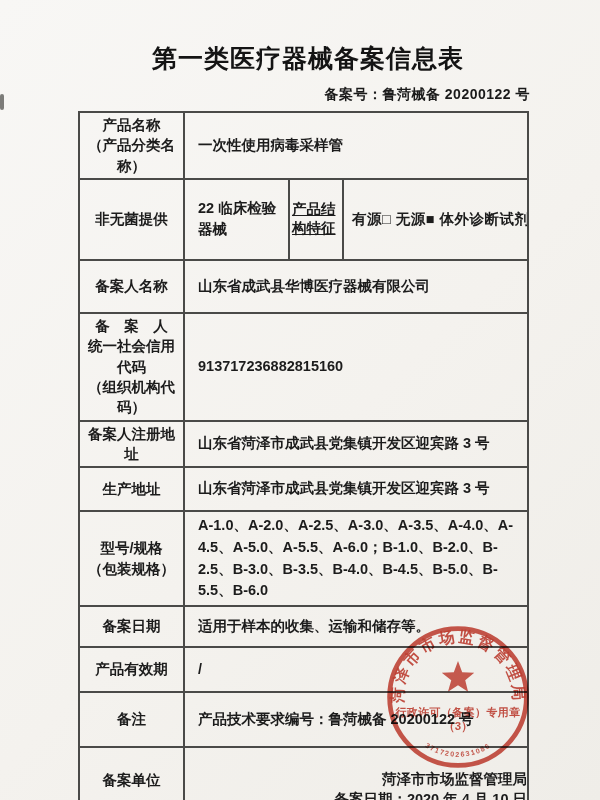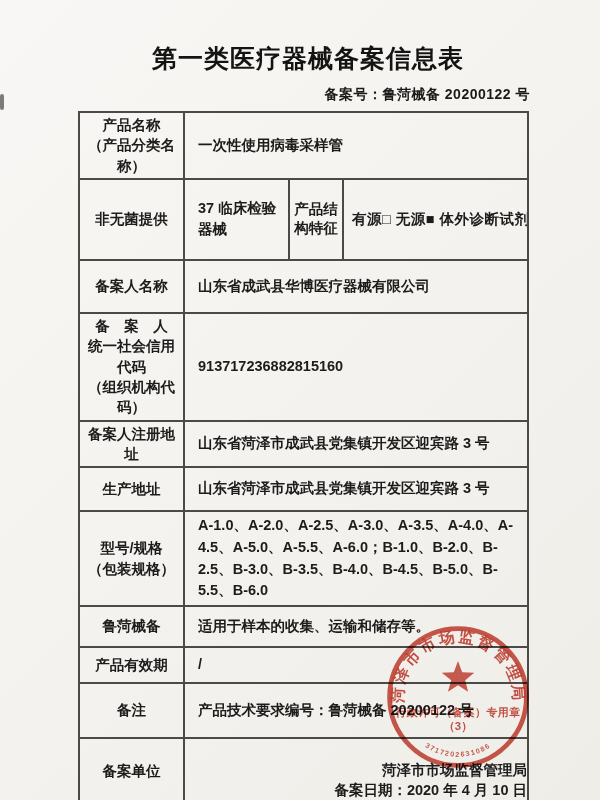--- a/index.html
+++ b/index.html
@@ -35,30 +35,30 @@
     text-align:center;vertical-align:middle;
     white-space:pre-line;line-height:1.4;padding:2px 3px;
     font-weight:700;
     border-radius:18px;
   }
   td.val{
     text-align:left;vertical-align:middle;
     padding:3px 8px 3px 13px;line-height:1.5;border-radius:7px;
   }
   td.struct-lbl{
-    text-align:center;vertical-align:middle;white-space:pre-line;
-    line-height:1.35;font-weight:700;padding:20px 2px;
+    vertical-align:middle;white-space:pre-line;
+    line-height:1.35;font-weight:700;padding:20px 2px;text-decoration:underline;
   }
   td.chk-val{
     font-size:13.4px;white-space:nowrap;padding:3px 2px 3px 8px;
     letter-spacing:.5px;vertical-align:middle;
   }
   tr.r1{height:46px}tr.r2{height:38px}tr.r3{height:53px}tr.r4{height:60px}
   tr.r5{height:35px}tr.r6{height:44px}tr.r7{height:95px}tr.r8{height:62px}
-  tr.r9{height:41px}tr.r10{height:36px}tr.r11{height:55px}tr.r12{height:66px}
+  tr.r9{height:41px}tr.r10{height:45px}tr.r11{height:55px}tr.r12{height:66px}
   td.filing-cell{vertical-align:bottom;text-align:right;padding:2px 0 3px 4px;}
   .filing-line{line-height:1.35;font-weight:700;}
   .stamp{
     position:absolute;left:382px;top:621px;width:152px;height:152px;
     mix-blend-mode:multiply;opacity:.9;pointer-events:none;
   }
   .stamp svg{display:block;width:152px;height:152px;}
   .edge-smudge{
     position:absolute;left:0;top:94px;width:4px;height:16px;
     background:#3a3a38;border-radius:2px;opacity:.65;
@@ -82,21 +82,21 @@
         <col style="width:185px">
     </colgroup>
     <tbody>
       <tr class="r1">
         <td class="lbl">产品名称
 （产品分类名称）</td>
         <td class="val" colspan="3">一次性使用病毒采样管</td>
       </tr>
       <tr class="r2">
         <td class="lbl">非无菌提供</td>
-        <td class="val">37 临床检验器械</td>
+        <td class="val">22 临床检验器械</td>
         <td class="struct-lbl">产品结
 构特征</td>
         <td class="chk-val">有源□ 无源■ 体外诊断试剂□</td>
       </tr>
       <tr class="r3">
         <td class="lbl">备案人名称</td>
         <td class="val" colspan="3">山东省成武县华博医疗器械有限公司</td>
       </tr>
       <tr class="r4">
         <td class="lbl">备　案　人
@@ -111,21 +111,21 @@
       <tr class="r6">
         <td class="lbl">生产地址</td>
         <td class="val" colspan="3">山东省菏泽市成武县党集镇开发区迎宾路 3 号</td>
       </tr>
       <tr class="r7">
         <td class="lbl">型号/规格
 （包装规格）</td>
         <td class="val" colspan="3">A-1.0、A-2.0、A-2.5、A-3.0、A-3.5、A-4.0、A-4.5、A-5.0、A-5.5、A-6.0；B-1.0、B-2.0、B-2.5、B-3.0、B-3.5、B-4.0、B-4.5、B-5.0、B-5.5、B-6.0</td>
       </tr>
       <tr class="r9">
-        <td class="lbl">鲁菏械备</td>
+        <td class="lbl">备案日期</td>
         <td class="val" colspan="3">适用于样本的收集、运输和储存等。</td>
       </tr>
       <tr class="r10">
         <td class="lbl">产品有效期</td>
         <td class="val" colspan="3">/</td>
       </tr>
       <tr class="r11">
         <td class="lbl">备注</td>
         <td class="val" colspan="3">产品技术要求编号：鲁菏械备 20200122 号</td>
       </tr>

